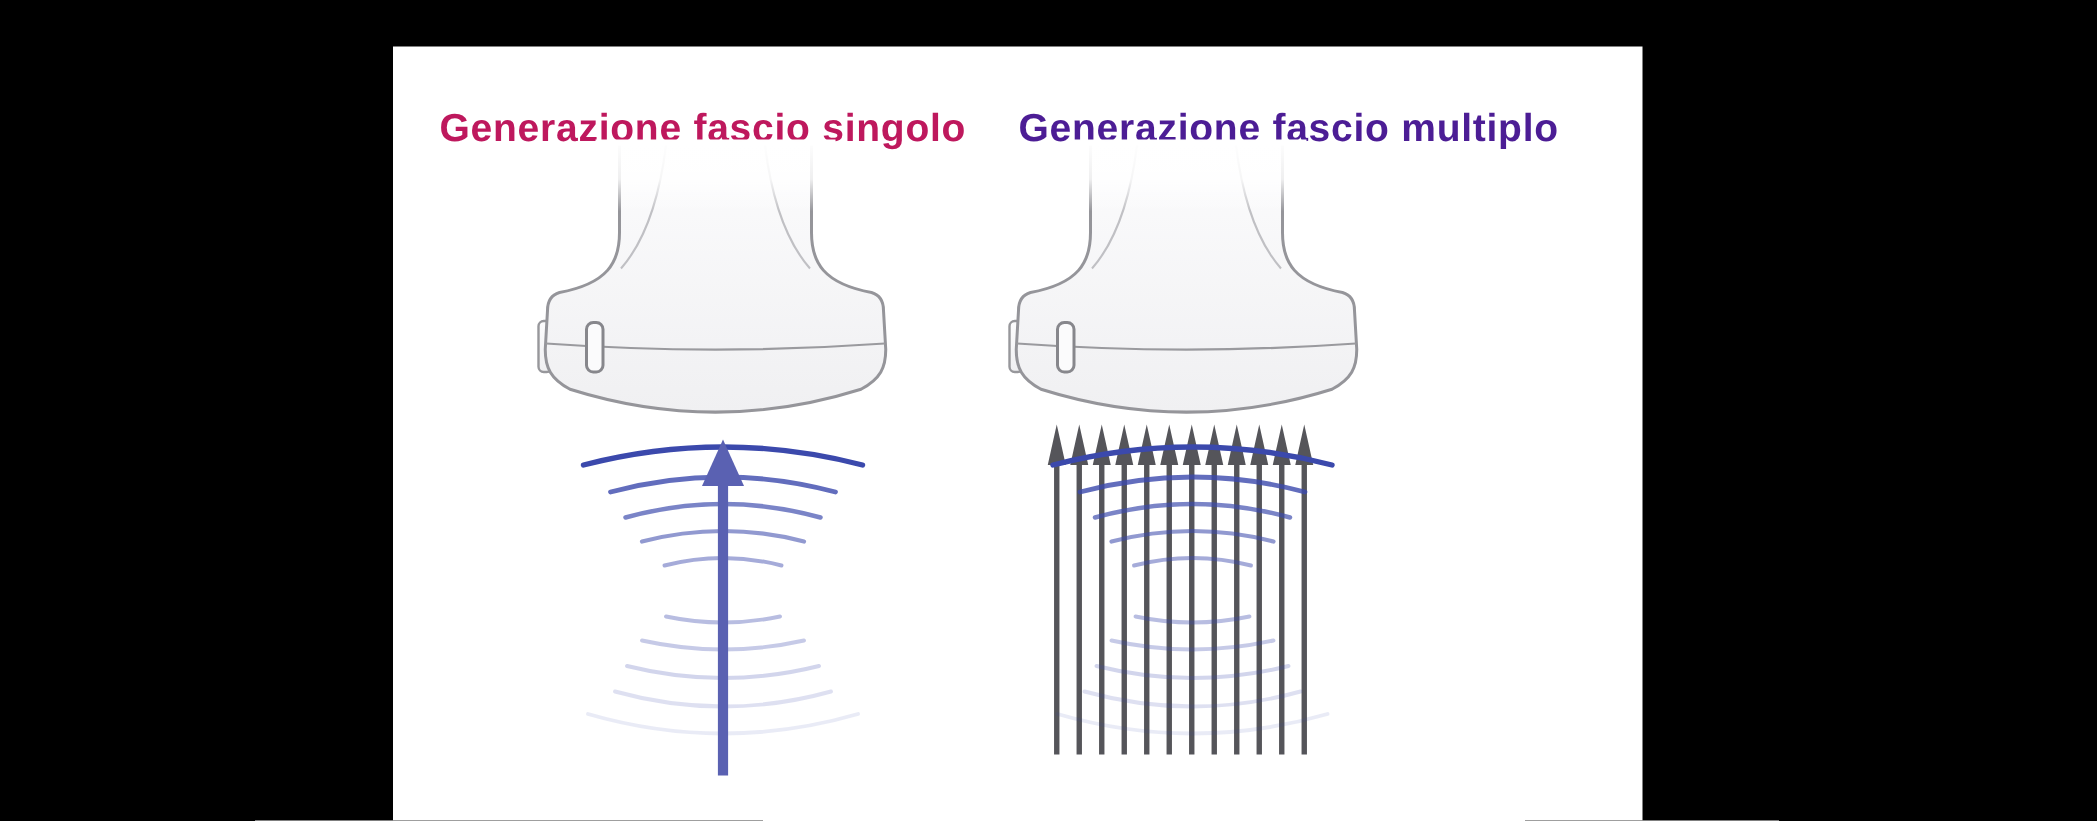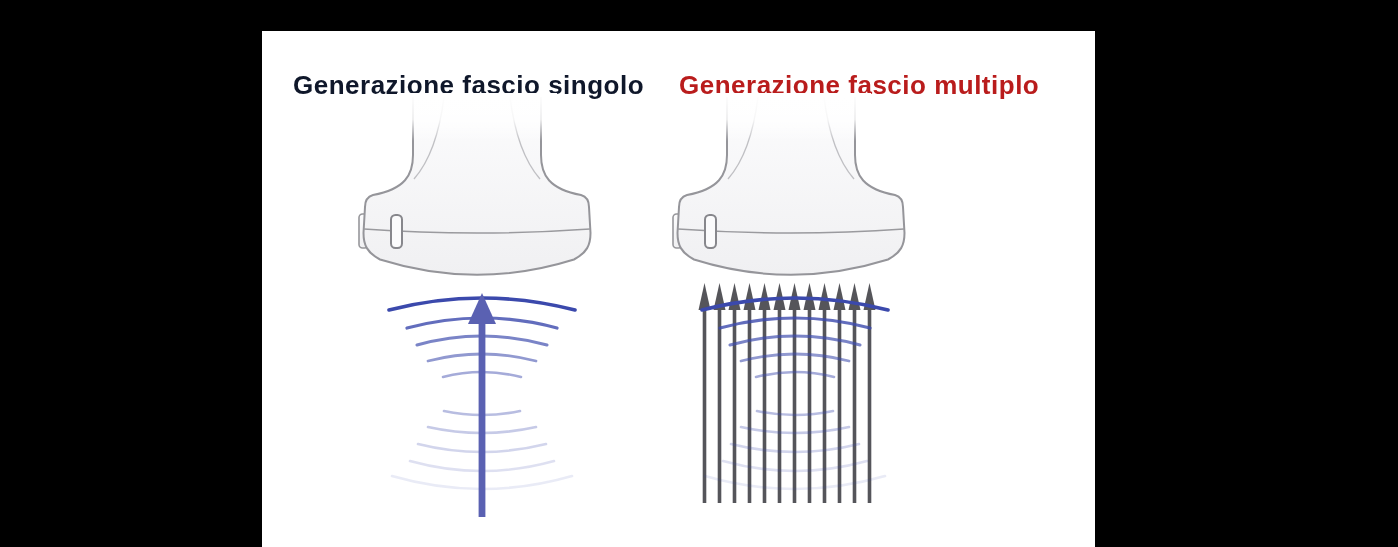--- a/index.html
+++ b/index.html
@@ -23,23 +23,23 @@
   #title-single{left:31px;}
   #title-multiple{left:417px;}
   svg{position:absolute;left:0;top:0;}
 </style>
 </head>
 <body style="background: rgb(0, 0, 0);">
 
 <div class="stage">
   <div class="canvas" style="background: rgb(255, 255, 255);">
 
-    <div class="panel-title" id="title-single" style="color: #0f172a;">Generazione fascio singolo</div>
+    <div class="panel-title" id="title-single" style="color: #be185d;">Generazione fascio singolo</div>
 
-    <div class="panel-title" id="title-multiple" style="color: #b91c1c;">Generazione fascio multiplo</div>
+    <div class="panel-title" id="title-multiple" style="color: #4c1d95;">Generazione fascio multiplo</div>
 
     <svg width="833" height="516" viewBox="0 0 833 516">
       <defs>
         <linearGradient id="bodyGrad" x1="0" y1="0" x2="0" y2="1">
           <stop offset="0" stop-color="#fcfcfd"></stop>
           <stop offset="1" stop-color="#f0f0f2"></stop>
         </linearGradient>
         <linearGradient id="fadeTop" x1="0" y1="0" x2="0" y2="1">
           <stop offset="0" stop-color="#ffffff" stop-opacity="1"></stop>
           <stop offset="0.55" stop-color="#ffffff" stop-opacity="0.85"></stop>

